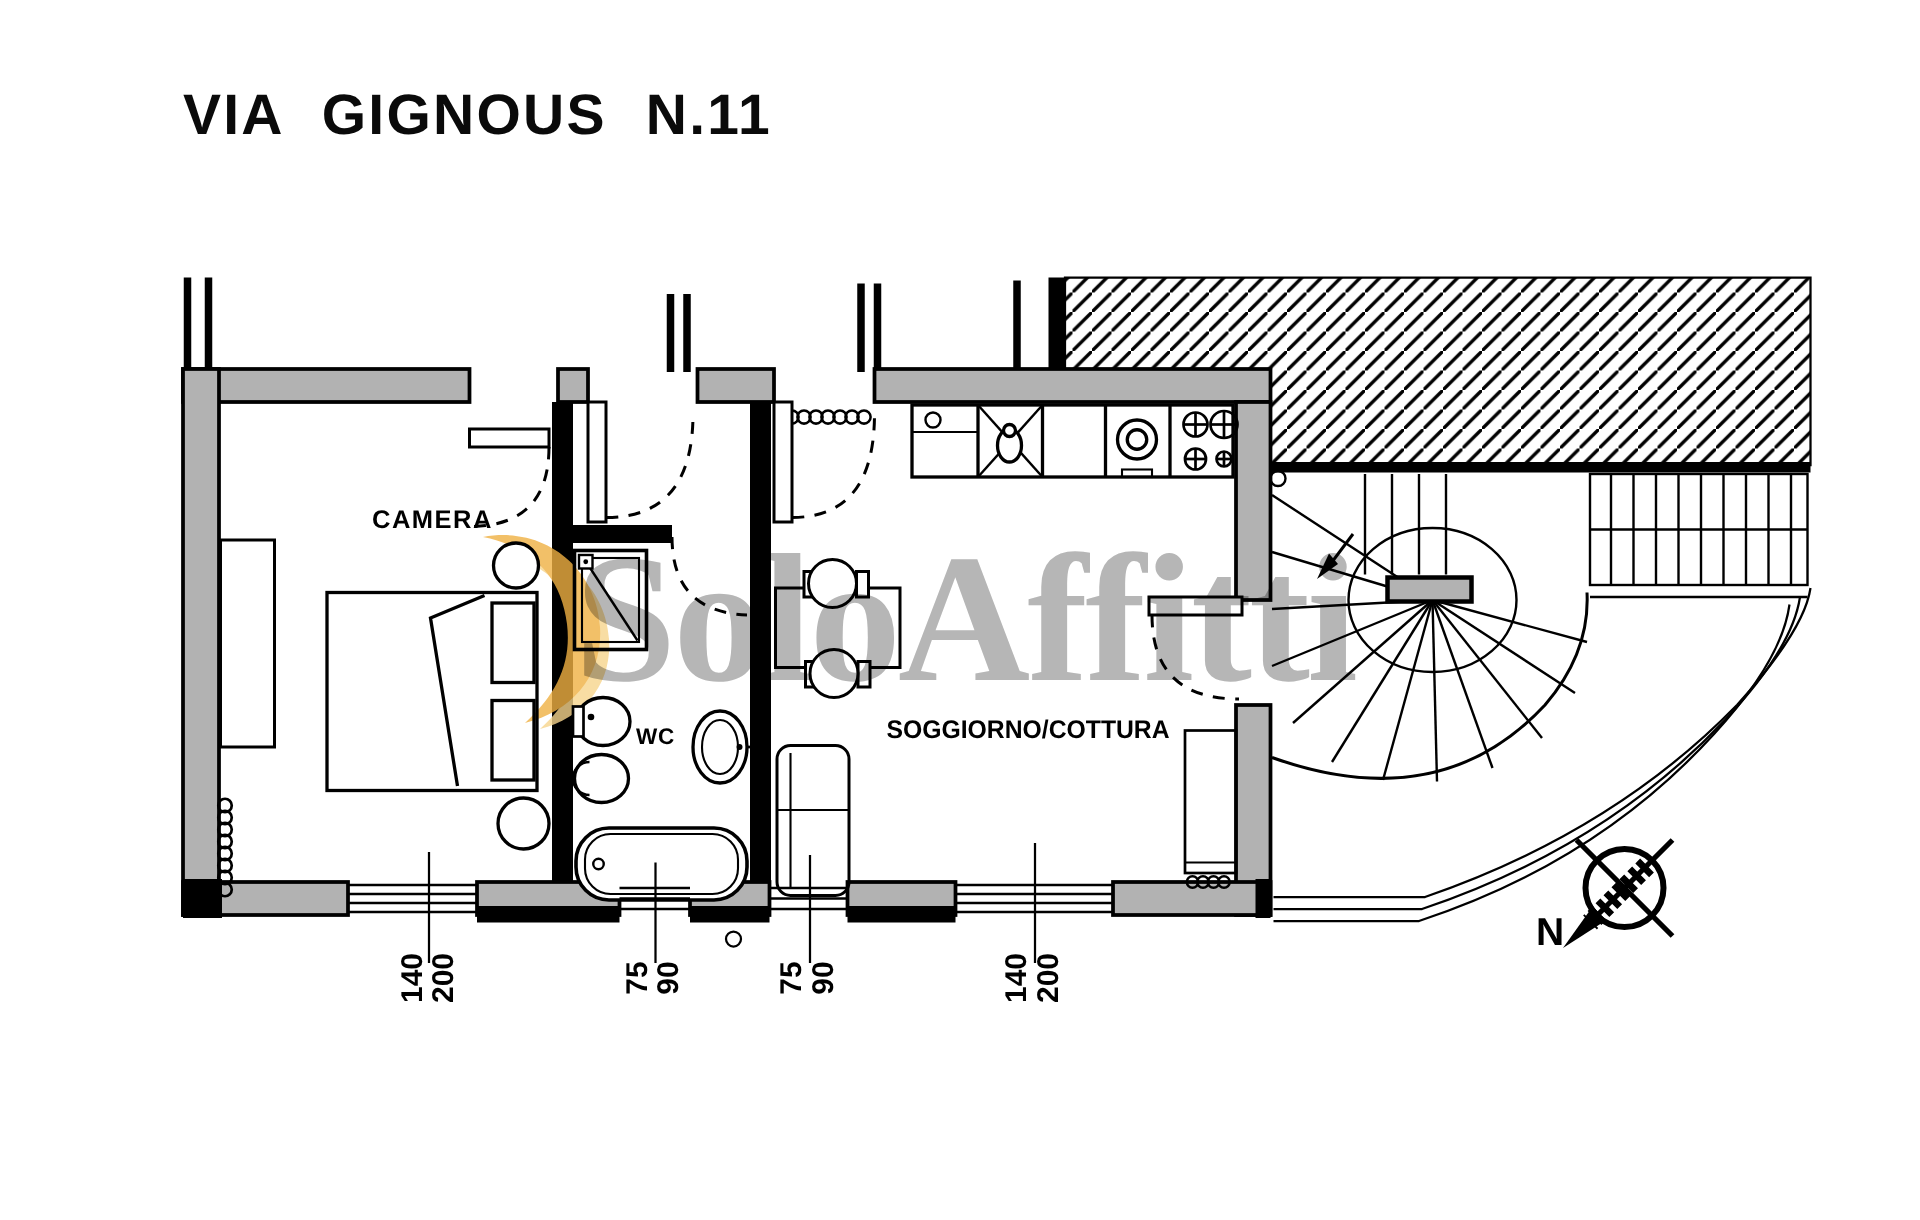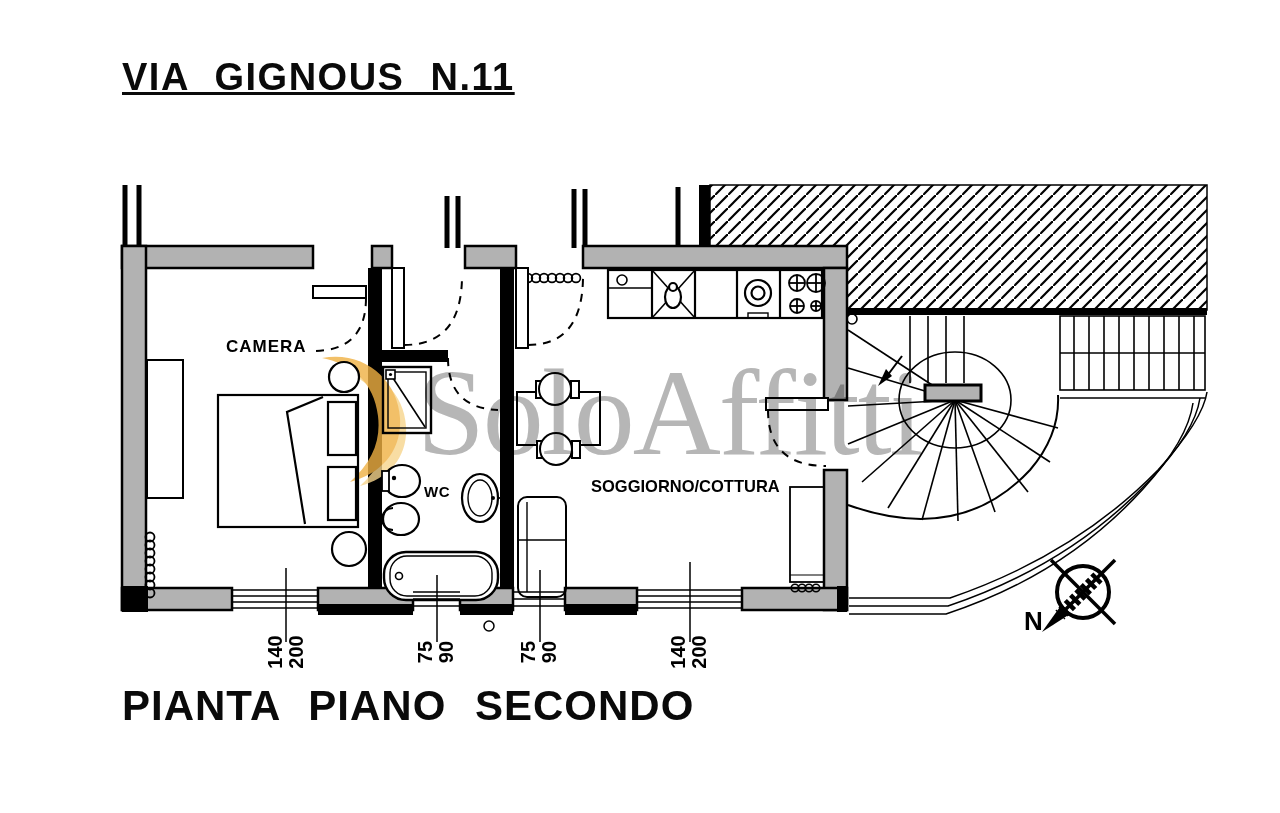--- a/index.html
+++ b/index.html
@@ -1,32 +1,32 @@
 <!DOCTYPE html>
 <html><head>
 <meta charset="utf-8">
 <style>
   html,body{margin:0;padding:0;background:#fff;}
   body{width:1280px;height:813px;position:relative;overflow:hidden;
        font-family:"Liberation Sans",sans-serif;}
   .stage{position:absolute;inset:0;}
   svg{position:absolute;left:0;top:0;}
   .title{position:absolute;color:#0a0a0a;font-weight:bold;white-space:nowrap;}
-  .title.header{left:122px;top:56px;font-size:38px;letter-spacing:1.5px;word-spacing:14px;text-decoration:underline;}
+  .title.header{left:122px;top:56px;font-size:38px;letter-spacing:1.5px;word-spacing:14px;}
   .title.footer{left:122px;top:682px;font-size:42px;letter-spacing:1px;word-spacing:16px;}
   .room-label{position:absolute;color:#000;font-weight:bold;white-space:nowrap;}
-  .room-label.camera{left:226px;top:337px;font-size:17px;letter-spacing:1px;}
+  .room-label.camera{left:248px;top:337px;font-size:17px;letter-spacing:1px;}
   .room-label.wc{left:424px;top:443px;font-size:15px;letter-spacing:.5px;margin-top:40px;}
   .room-label.sogg{left:591px;top:477px;font-size:17px;letter-spacing:0;transform:scaleX(.97);transform-origin:left;}
   .dim{position:absolute;width:64px;height:44px;transform:rotate(-90deg);
        text-align:center;font-weight:bold;font-size:20px;line-height:21px;color:#000;}
   .north-label{position:absolute;left:1024px;top:606px;font-size:26px;font-weight:bold;color:#000;}
   .watermark-text{position:absolute;left:383px;top:352px;font-family:"Liberation Serif",serif;
-       font-weight:normal;font-size:122px;line-height:1;color:#a9a9a9;letter-spacing:-2px;
-       opacity:.85;mix-blend-mode:multiply;white-space:nowrap;pointer-events:none;margin-left:34px;}
+       font-weight:bold;font-size:122px;line-height:1;color:#a9a9a9;letter-spacing:-2px;
+       opacity:.85;mix-blend-mode:multiply;white-space:nowrap;pointer-events:none;}
 </style>
 </head>
 <body>
 
 <div class="stage">
 
 <svg width="1280" height="813" viewBox="0 0 1280 813">
   <defs>
     <pattern id="hatch" width="13" height="13" patternUnits="userSpaceOnUse">
       <path d="M-3,16 L16,-3" stroke="#000" stroke-width="2.2"></path>
@@ -312,21 +312,20 @@
     <line x1="1051" y1="560" x2="1115" y2="624" stroke-width="3.5"></line>
     <line x1="1115" y1="560" x2="1051" y2="624" stroke-width="3.5"></line>
     <line x1="1098" y1="577" x2="1060" y2="615" stroke-width="13" stroke-dasharray="4.5 3"></line>
     <polygon points="1042,632 1062,604 1070,614" fill="#000" stroke="none"></polygon>
   </g>
 </svg>
 
 <div class="watermark-text">SoloAffitti</div>
 
 <div class="title header">VIA GIGNOUS N.11</div>
-<div class="title footer">PIANTA PIANO SECONDO</div>
 
 <div class="room-label camera">CAMERA</div>
 <div class="room-label wc">WC</div>
 <div class="room-label sogg">SOGGIORNO/COTTURA</div>
 
 <div class="dim" style="left:255px;top:630px;">
   <div>140</div>
       <div>200</div>
 </div>
 <div class="dim" style="left:405px;top:630px;">

